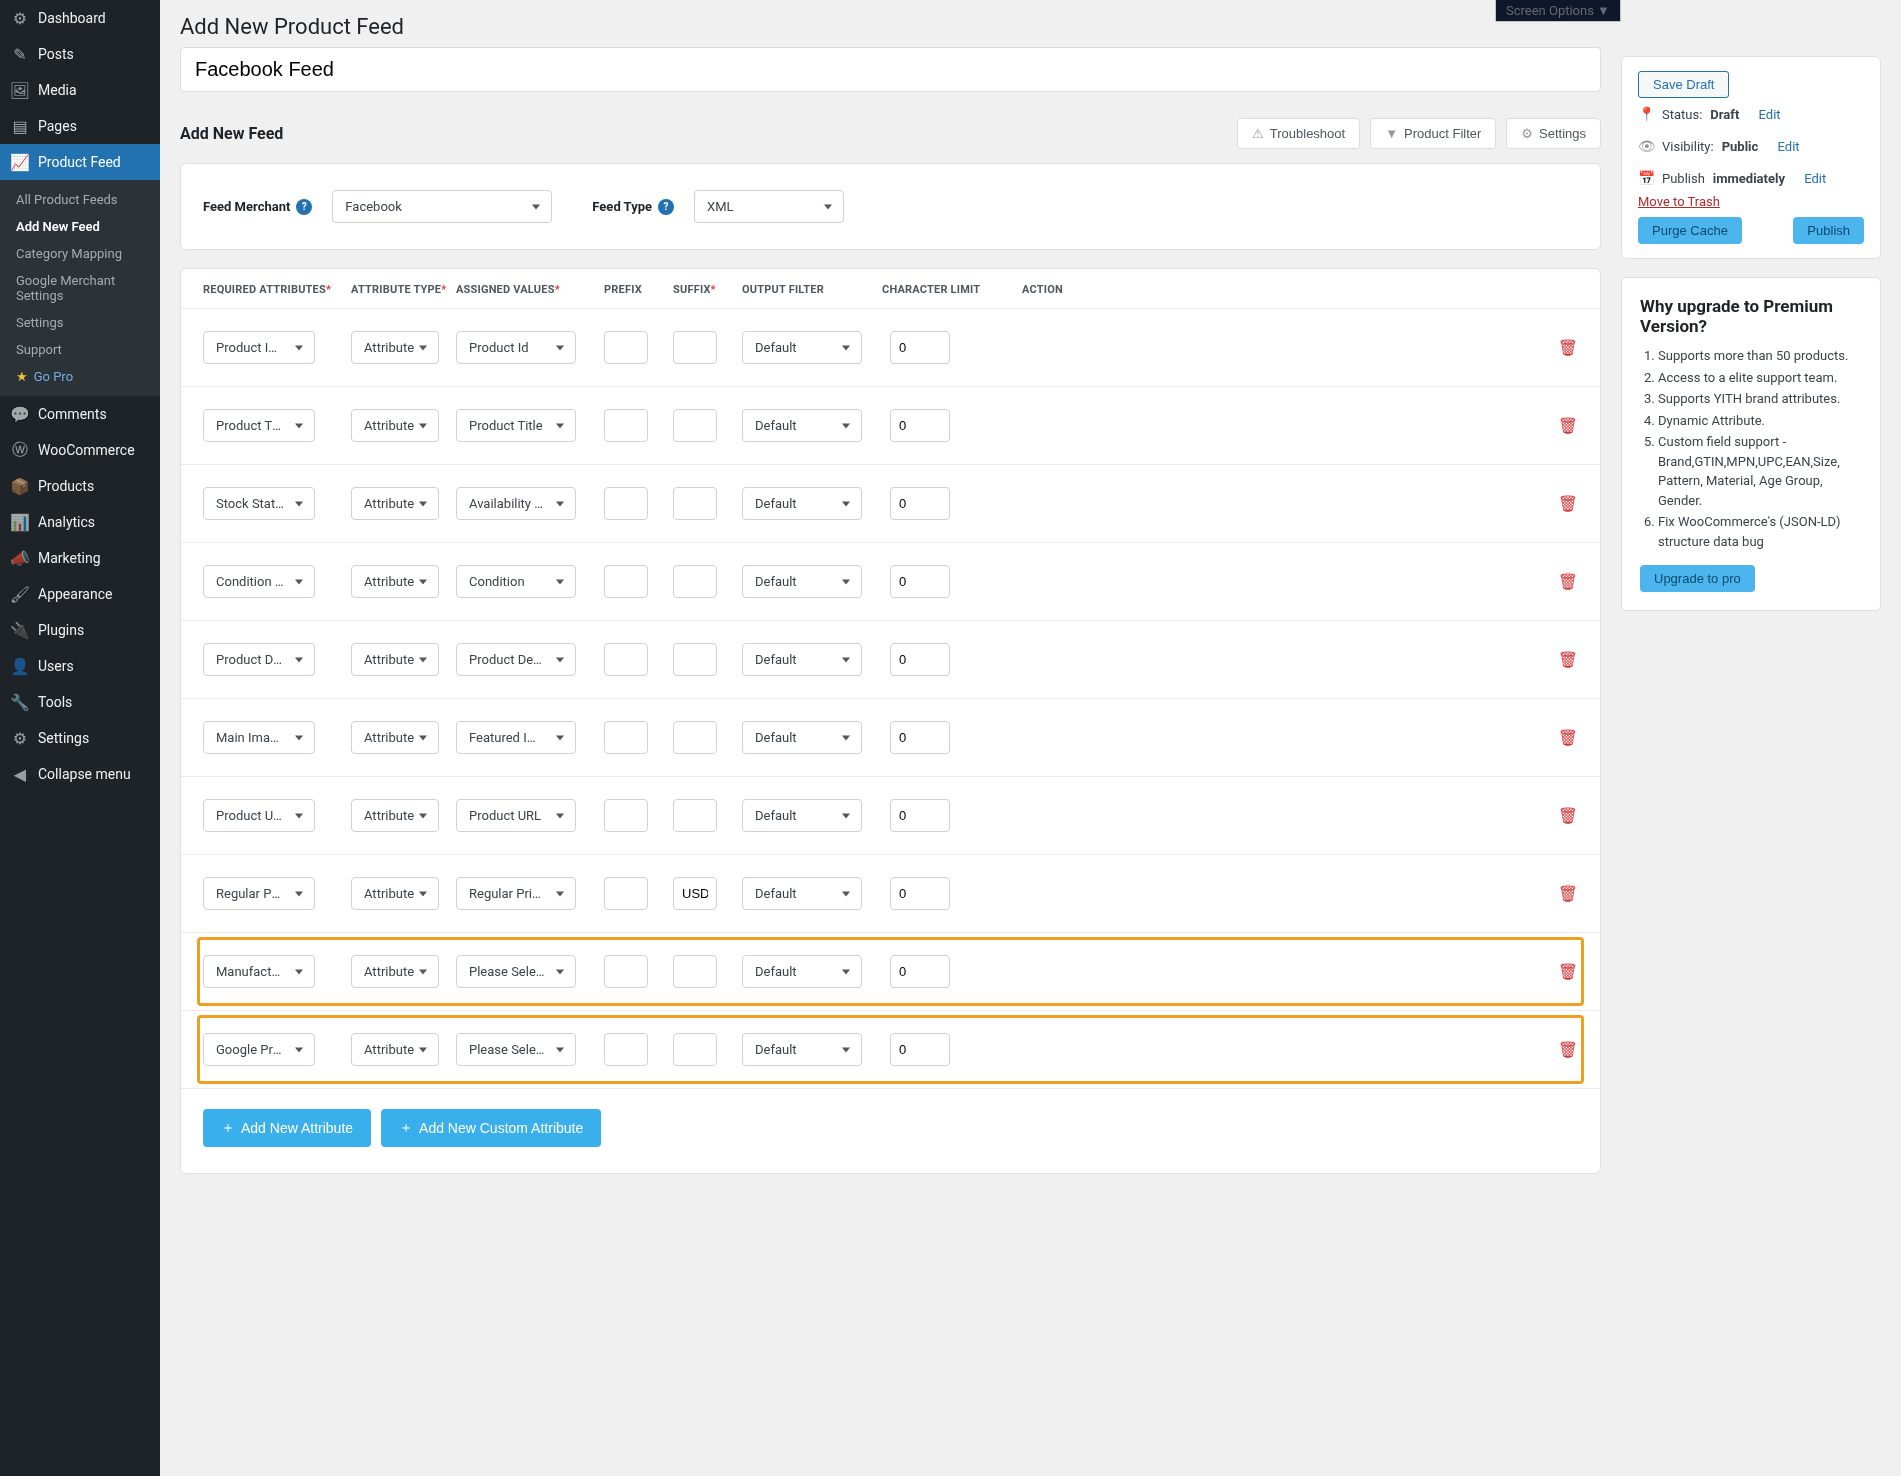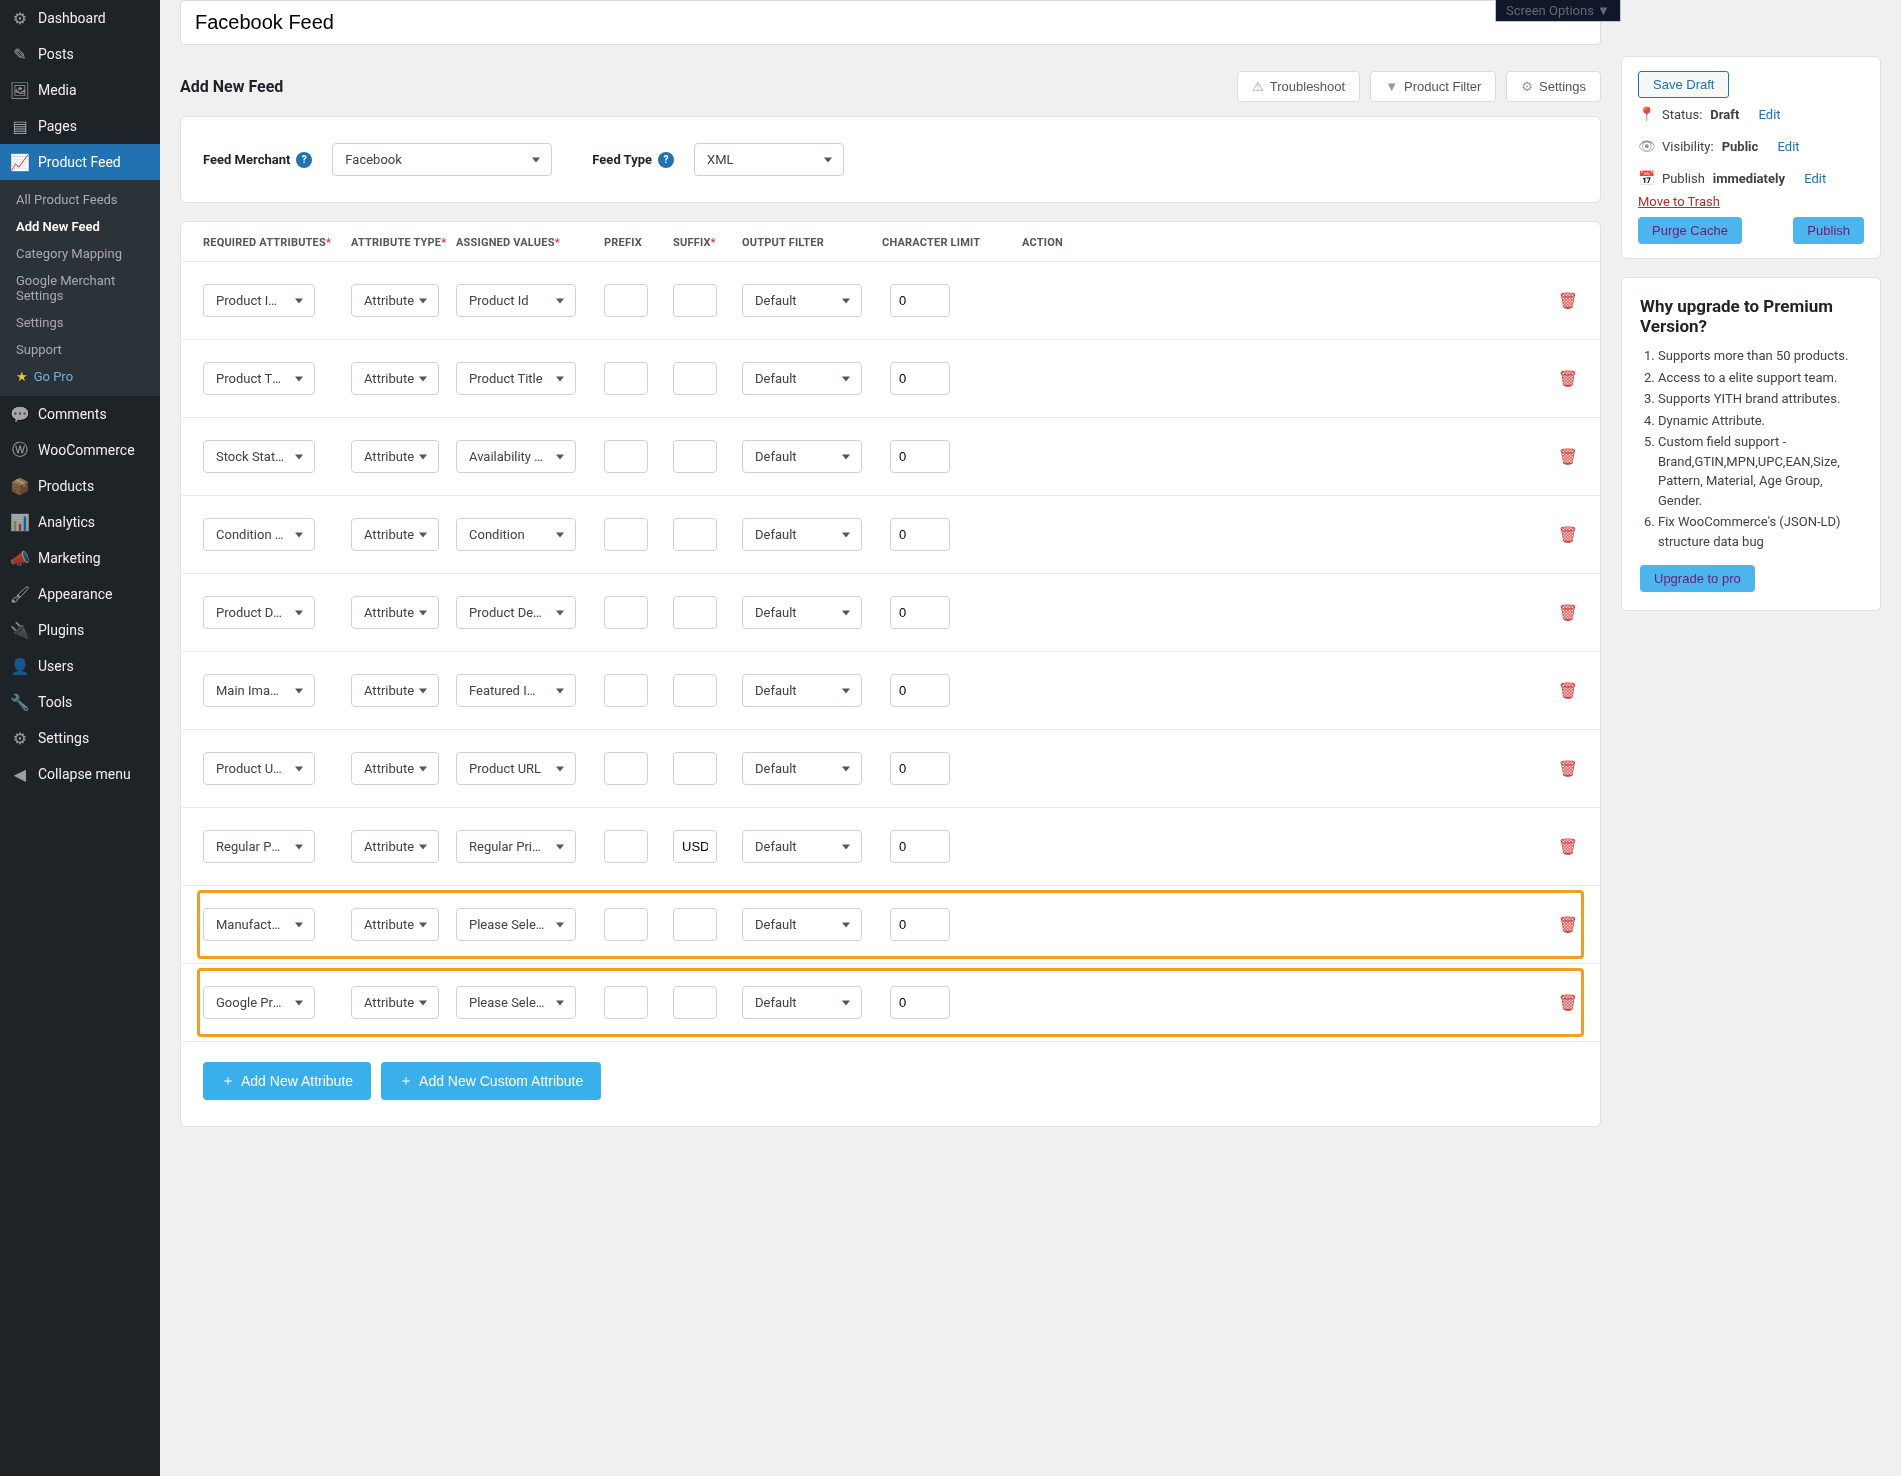--- a/index.html
+++ b/index.html
@@ -67,21 +67,21 @@
 .action-btns { padding: 20px 22px 26px; display: flex; gap: 10px; }
 .btn-primary { display: inline-flex; align-items: center; gap: 6px; padding: 10px 18px; background: #39b0ec; color: #fff; border: none; border-radius: 4px; font-size: 14px; cursor: pointer; }
 .sidebar-right { width: 280px; padding: 10px 20px 20px 0; flex-shrink: 0; }
 .metabox { background: #fff; border: 1px solid #e0e0e0; border-radius: 6px; padding: 14px 16px; margin-bottom: 18px; margin-top: 46px; }
 .save-draft { padding: 5px 14px; border: 1px solid #2271b1; background: #f6f7f7; color: #2271b1; border-radius: 3px; cursor: pointer; font-size: 13px; }
 .meta-row { display: flex; align-items: center; gap: 8px; padding: 8px 0; font-size: 13px; color: #3c434a; }
 .meta-ic { width: 16px; text-align: center; color: #8c8f94; font-size: 14px; }
 .meta-row .edit-link { color: #2271b1; cursor: pointer; }
 .meta-actions { display: flex; justify-content: space-between; align-items: center; margin-top: 8px; }
 .trash-link { color: #b32d2e; text-decoration: underline; cursor: pointer; font-size: 13px; }
-.btn-blue { padding: 6px 14px; background: #4db5ee; color: #701a75; border: none; border-radius: 4px; font-size: 13px; cursor: pointer; }
+.btn-blue { padding: 6px 14px; background: #4db5ee; color: #0c4a6e; border: none; border-radius: 4px; font-size: 13px; cursor: pointer; }
 .upgrade-box { background: #fff; border: 1px solid #e0e0e0; border-radius: 5px; padding: 18px 18px; }
 .upgrade-box h3 { font-size: 17px; font-weight: 700; margin-bottom: 10px; color: #1d2327; }
 .upgrade-box ol { padding-left: 18px; font-size: 13px; line-height: 1.5; color: #3c434a; margin-bottom: 14px; }
 .upgrade-box li { margin-bottom: 2px; }
 </style>
 </head>
 <body>
 
 <div class="wrap">
   <nav class="sidebar">
@@ -158,20 +158,21 @@
         <a class="menu-item">
           <span class="menu-item-icon">◀</span>
           <span>Collapse menu</span>
         </a>
       </div>
   </nav>
 
   <div class="main">
     <div class="content">
       <div class="screen-options">Screen Options ▼</div>
+      <h1 class="page-title">Add New Product Feed</h1>
       <input class="title-input" type="text" value="Facebook Feed" style="">
 
       <div class="section-header">
         <h2>Add New Feed</h2>
         <div class="btns">
           <button class="btn-outline">
               <span class="ic">⚠</span>
               <span>Troubleshoot</span>
             </button>
           <button class="btn-outline">

